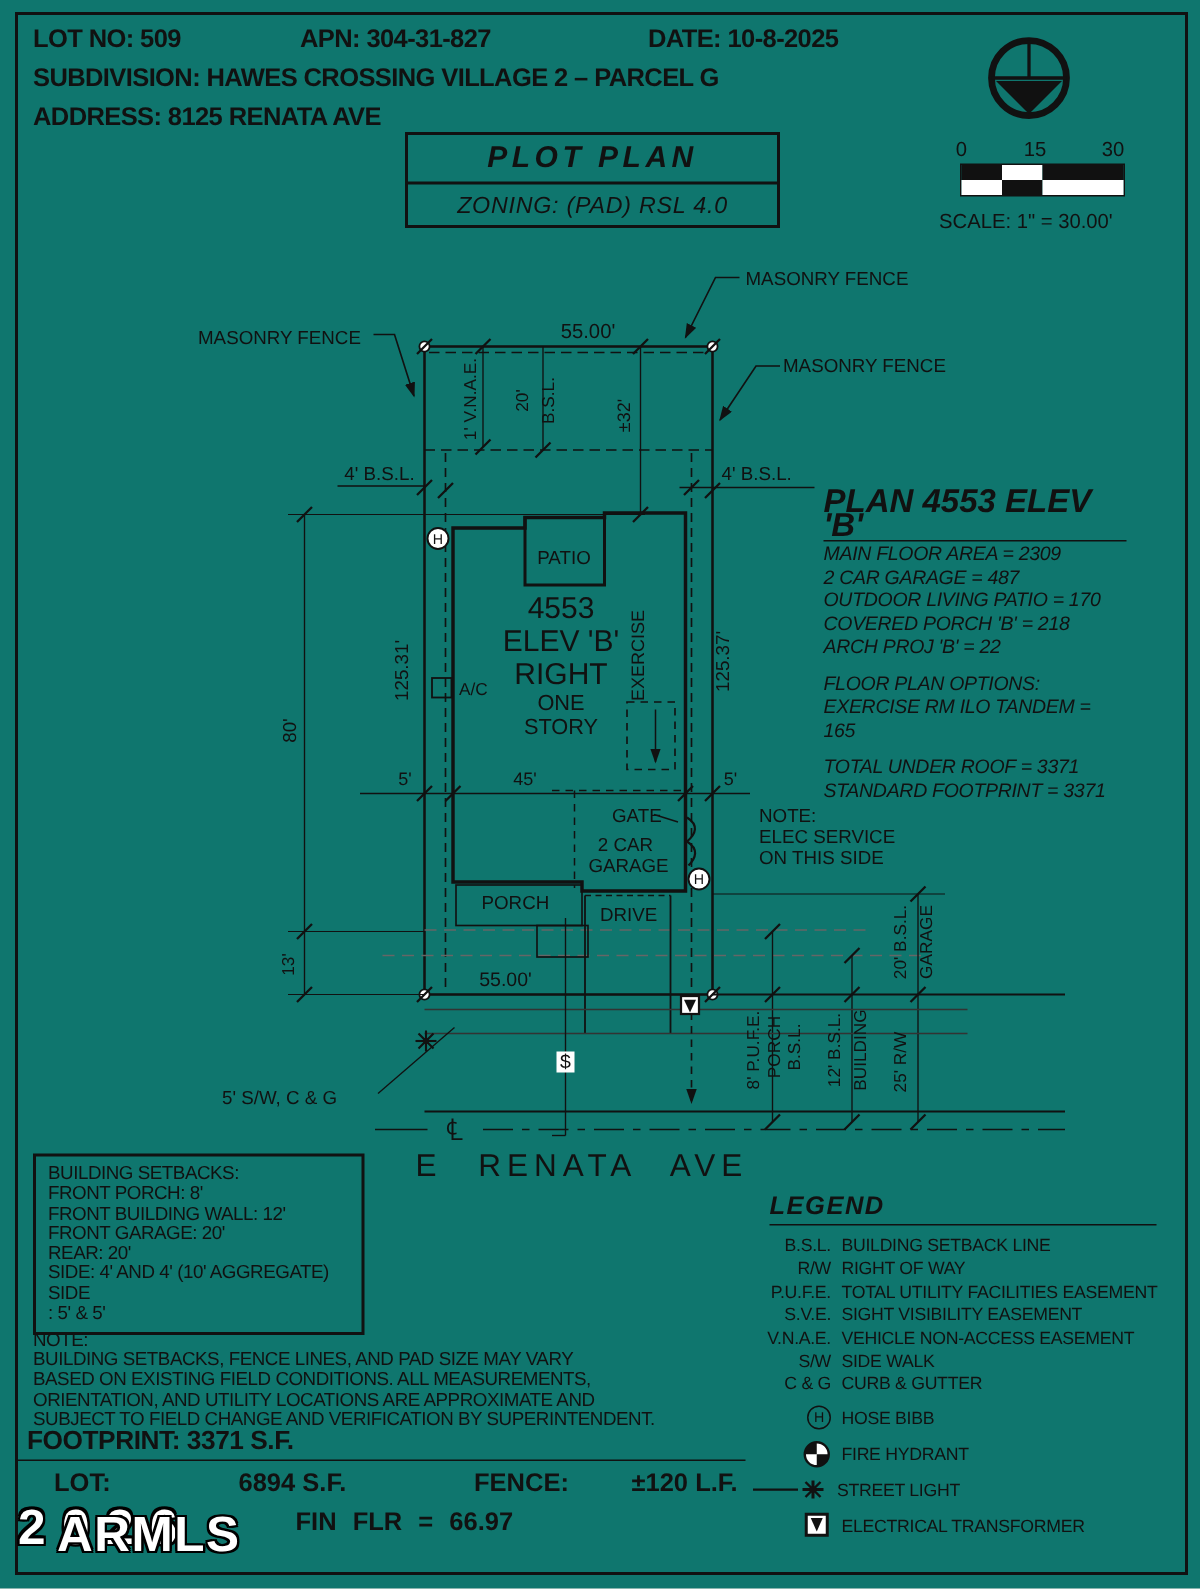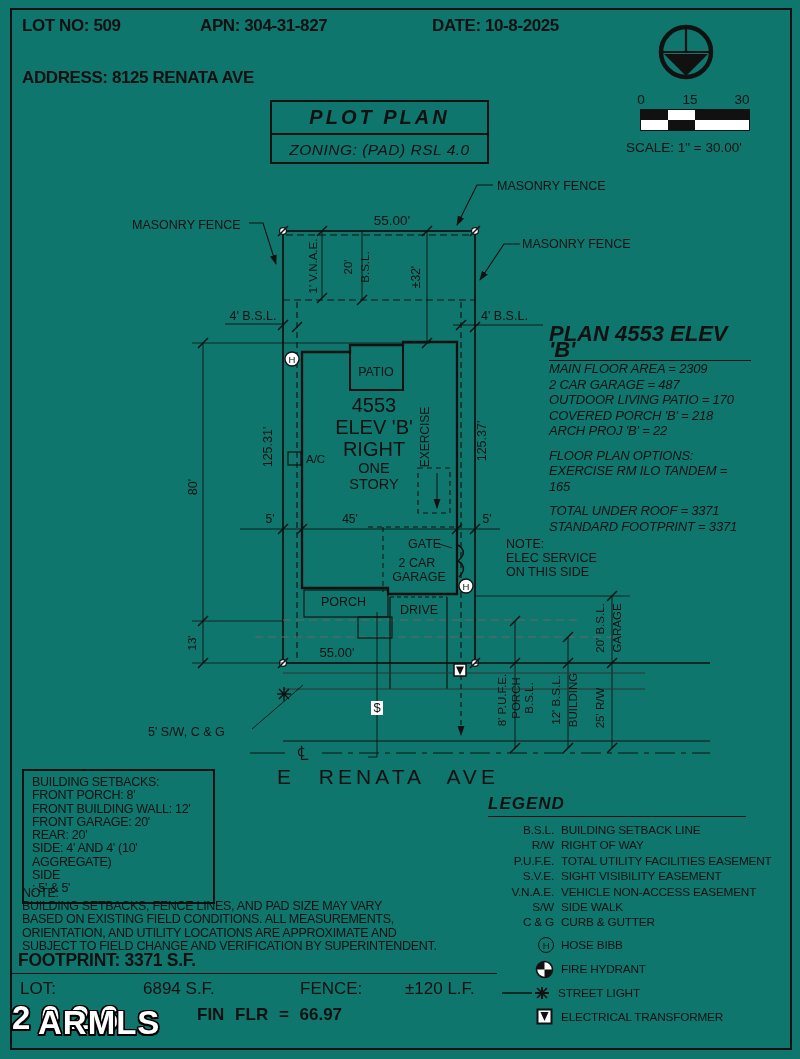--- a/index.html
+++ b/index.html
@@ -3,21 +3,21 @@
 <meta charset="utf-8">
 <style>
   html,body{margin:0;padding:0;background:#e9e7e4;}
   #page{position:relative;width:800px;height:1059px;background:#0f766e;overflow:hidden;
         font-family:"Liberation Sans",sans-serif;color:#111;}
   .abs{position:absolute;}
   #border{position:absolute;left:10px;top:8px;width:778px;height:1038px;border:2.5px solid #111;}
   
   .hdr{font-weight:700;font-size:17px;letter-spacing:-0.4px;white-space:nowrap;}
   
-  #titlebox{left:270px;top:100px;width:219px;height:64px;border:2.5px solid #111;box-sizing:border-box;}
+  #titlebox{left:270px;top:88px;width:250px;height:64px;border:2.5px solid #111;box-sizing:border-box;}
   #titlebox .t{height:31px;border-bottom:2px solid #111;display:flex;align-items:center;justify-content:center;
                font-style:italic;font-weight:700;font-size:20px;letter-spacing:3px;}
   #titlebox .z{height:29px;display:flex;align-items:center;justify-content:center;
                font-style:italic;font-size:15.5px;letter-spacing:0.5px;}
   
   #scale{left:626px;top:92px;width:150px;height:74px;font-size:13.5px;}
   #scale .lab{position:absolute;top:0;transform:translateX(-50%);}
   #scalebar{position:absolute;left:14px;top:17px;border:1.6px solid #111;width:108px;}
   .sbrow{display:flex;height:10px;}
   .sbc{height:10px;}
@@ -25,60 +25,61 @@
   #scale .cap{position:absolute;left:0px;top:48px;white-space:nowrap;}
   
   svg.draw{position:absolute;left:0;top:0;}
   svg text{font-family:"Liberation Sans",sans-serif;fill:#111;stroke:none;}
   .tk{stroke:#111;stroke-width:1.5;}
   
   #planinfo{left:549px;top:326px;width:202px;font-style:italic;font-size:13px;line-height:15.5px;letter-spacing:-0.2px;}
   #planinfo .pt{font-weight:700;font-size:22px;border-bottom:1.8px solid #111;padding-bottom:3px;margin-bottom:0;letter-spacing:0;}
   .gap{height:9px;}
   
-  #setbacks{left:22px;top:769px;width:193px;border:2px solid #111;box-sizing:border-box;
+  #setbacks{left:22px;top:769px;width:221px;border:2px solid #111;box-sizing:border-box;
             padding:5px 8px 6px 8px;font-size:12.5px;line-height:13.3px;letter-spacing:-0.3px;}
   #setbacks .last{display:flex;justify-content:space-between;flex-direction:column;}
   
   #note{left:22px;top:887px;width:475px;font-size:12.5px;line-height:13.2px;letter-spacing:-0.3px;}
   
   #footprint{left:18px;top:950px;font-weight:700;font-size:17.5px;letter-spacing:-0.3px;}
   #divider{left:10px;top:973px;width:487px;border-top:1.7px solid #111;}
-  #lotrow{left:0;top:979px;width:520px;height:20px;font-weight:400;font-size:17px;}
+  #lotrow{left:16px;top:979px;width:520px;height:20px;font-weight:700;font-size:17px;}
   #lotrow span{position:absolute;white-space:nowrap;}
   #finflr{left:197px;top:1005px;font-weight:700;font-size:17px;word-spacing:6px;}
   #footeraddr{left:186px;top:1022px;font-weight:700;font-size:16.5px;letter-spacing:0.4px;white-space:nowrap;}
   
   #wm{left:12px;top:999px;width:260px;height:42px;}
   #wm span{position:absolute;font-weight:700;font-size:33px;color:#fff;
     text-shadow:-1.5px -1.5px 0 #000,1.5px -1.5px 0 #000,-1.5px 1.5px 0 #000,1.5px 1.5px 0 #000,
                 -1.5px 0 0 #000,1.5px 0 0 #000,0 -1.5px 0 #000,0 1.5px 0 #000;}
   #wm .w1{left:0;top:0;letter-spacing:11px;}
   #wm .w2{left:26px;top:5px;letter-spacing:1px;}
   
   #legend{left:488px;top:794px;width:302px;}
-  #legend .lt{margin-left:0;width:258px;border-bottom:1.7px solid #111;font-style:italic;font-weight:700;
+  #legend .lt{margin-left:25px;width:258px;border-bottom:1.7px solid #111;font-style:italic;font-weight:700;
               font-size:17px;letter-spacing:1px;padding-bottom:2px;margin-bottom:6px;}
   .lrow{display:flex;font-size:11.8px;line-height:15.4px;letter-spacing:-0.2px;}
   .lab2{width:66px;text-align:right;padding-right:7px;flex:none;}
   .srow{display:flex;align-items:center;margin-top:5px;height:19px;font-size:11.8px;letter-spacing:-0.2px;}
   .scell{width:66px;flex:none;display:flex;justify-content:flex-end;align-items:center;padding-right:7px;}
   .sdesc{padding-left:0px;}
   .hb{width:16px;height:16px;border:1.7px solid #111;border-radius:50%;display:flex;align-items:center;
       justify-content:center;font-size:9.5px;font-weight:400;box-sizing:border-box;}
 </style>
 </head>
 <body>
 
 <div id="page">
   <div id="border"></div>
 
   <div class="abs hdr" style="left:22px;top:16px;">LOT NO: 509</div>
   <div class="abs hdr" style="left:200px;top:16px;">APN: 304-31-827</div>
   <div class="abs hdr" style="left:432px;top:16px;">DATE: 10-8-2025</div>
+  <div class="abs hdr" style="left:22px;top:42px;">SUBDIVISION: HAWES CROSSING VILLAGE 2 – PARCEL G</div>
   <div class="abs hdr" style="left:22px;top:68px;">ADDRESS: 8125 RENATA AVE</div>
 
   <div class="abs" style="left:654px;top:22px;">
     <svg width="64" height="64">
       <circle cx="32" cy="30" r="25" fill="none" stroke="#111" stroke-width="4.5"></circle>
       <line x1="32" y1="5" x2="32" y2="30" stroke="#111" stroke-width="2.2"></line>
       <line x1="7" y1="30" x2="57" y2="30" stroke="#111" stroke-width="2.2"></line>
       <path d="M10,32 L54,32 L32,54 Z" fill="#111"></path>
     </svg>
   </div>

